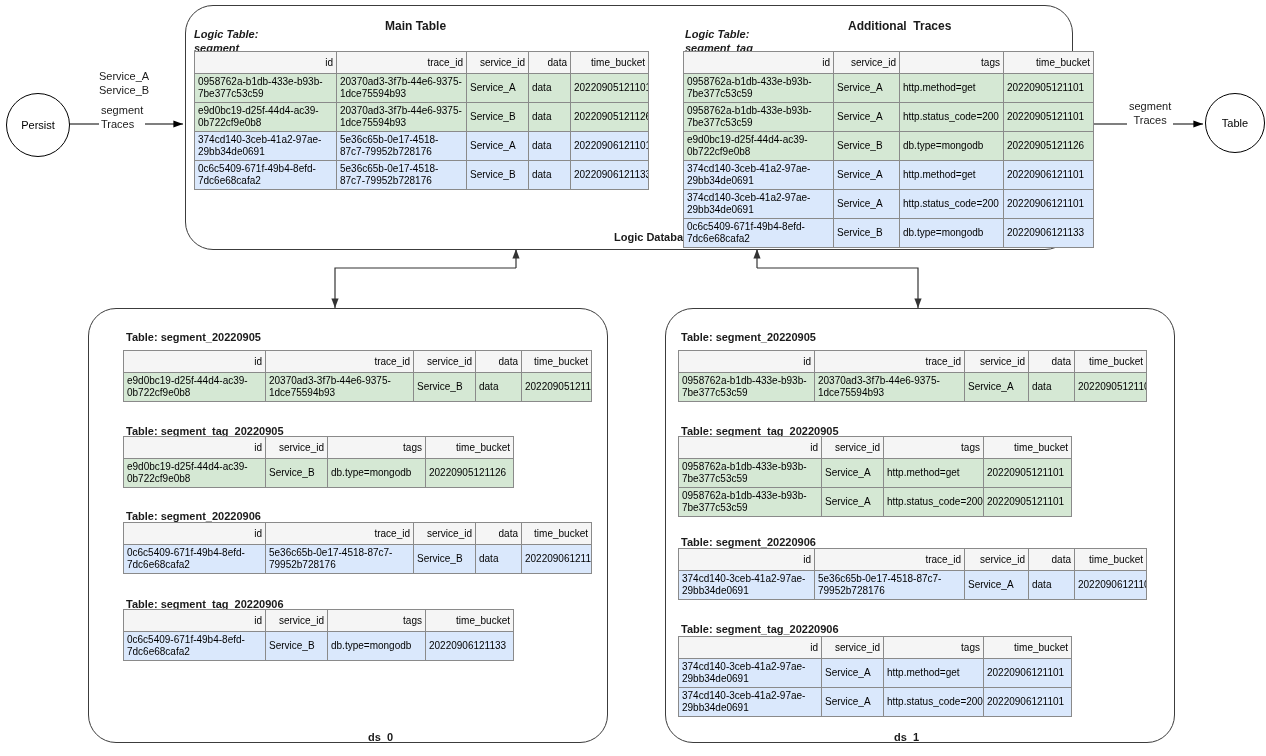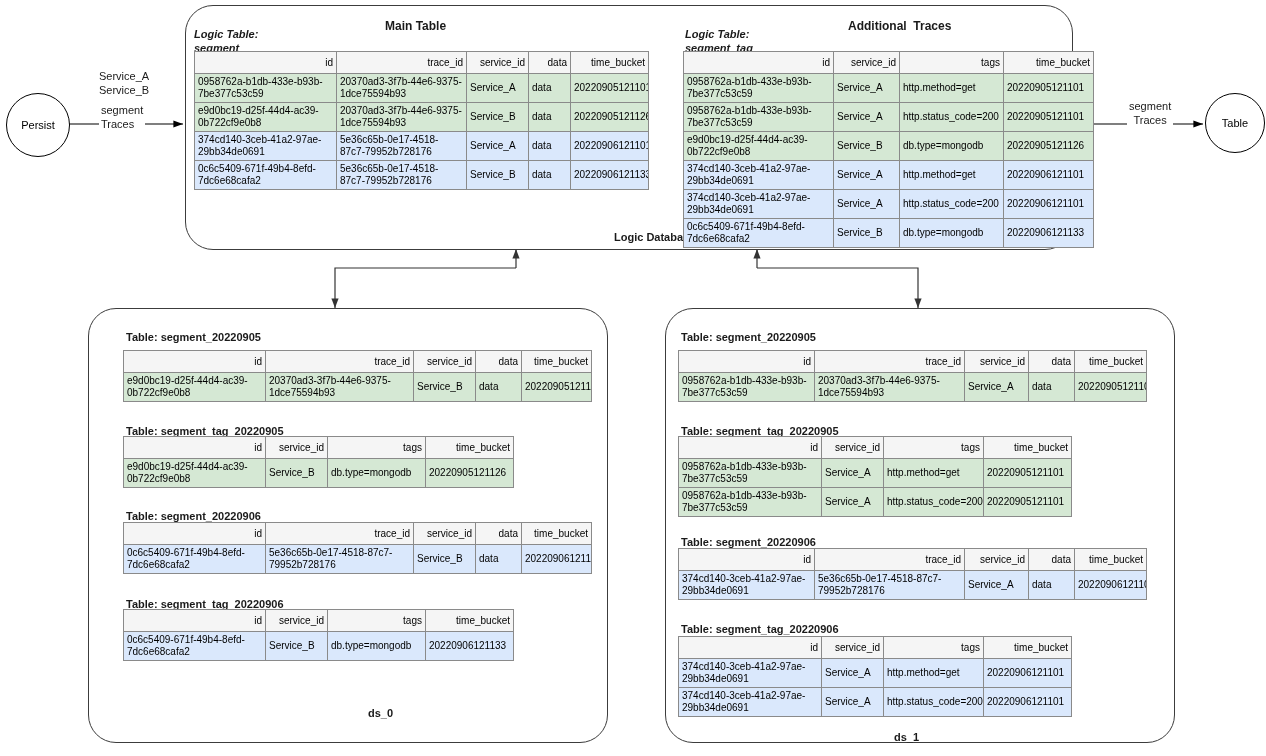--- a/index.html
+++ b/index.html
@@ -263,21 +263,21 @@
         <tr class="blue">
           <td>0c6c5409-671f-49b4-8efd-7dc6e68cafa2</td>
           <td>Service_B</td>
           <td>db.type=mongodb</td>
           <td>20220906121133</td>
         </tr>
       </tbody>
   </table>
 
   <div class="abs rbox" style="left:88px; top:308px; width:520px; height:435px;"></div>
-  <div class="abs lbl-bold" style="left:368px; top:706px;">ds_0</div>
+  <div class="abs lbl-bold" style="left:368px; top:730px;">ds_0</div>
 
   <div class="abs lbl-bold" style="left:126px; top:330px;">Table: segment_20220905</div>
   <table class="dtab abs" style="left:123px; top:350px; width:468px;">
     <colgroup>
       <col style="width:142px">
         <col style="width:148px">
         <col style="width:62px">
       <col style="width:46px">
         <col style="width:70px">
     </colgroup>

